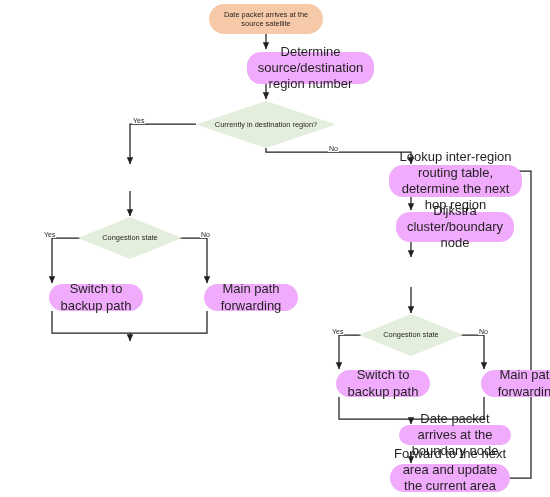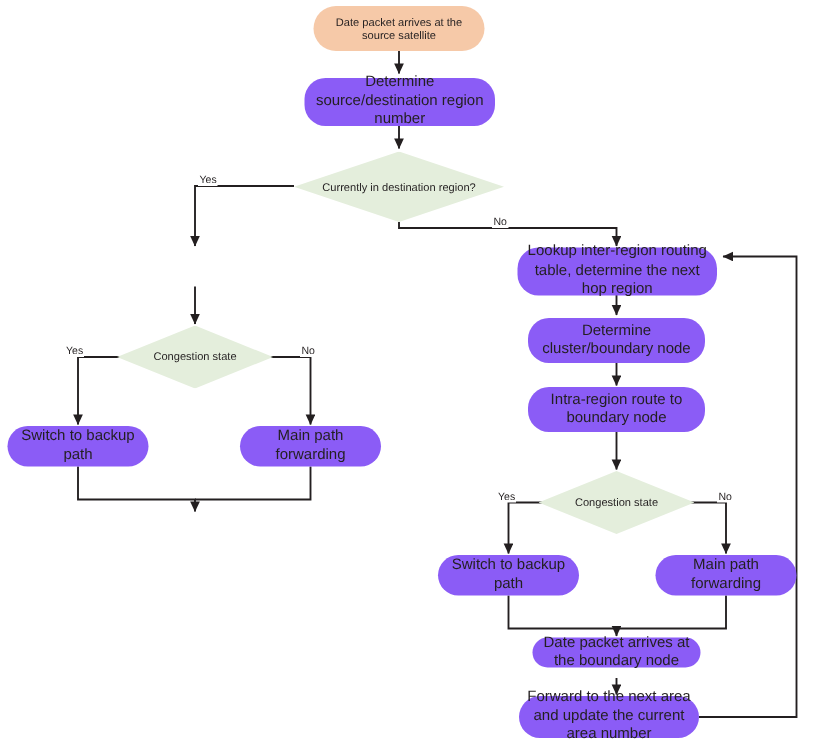--- a/index.html
+++ b/index.html
@@ -18,24 +18,25 @@
     box-sizing:border-box;
     display:flex;
     align-items:center;
     justify-content:center;
     text-align:center;
     line-height:1.25;
     color:#231f20;
     z-index:2;
   }
   .proc{
-    background:#8b5cf6;
+    background:#f0abfc;
     border-radius:14px;
-    font-size:10px;
+    font-size:13px;
     padding:2px 4px;
+    margin-left:44px;
   }
   .term{
     background:#f6c9a8;
     border-radius:16px;
     font-size:7.4px;
     padding:2px 4px;
   }
   .diamond{
     background:transparent;
     font-size:7.4px;
@@ -131,23 +132,22 @@
     <div class="dlabel">Congestion state</div>
   </div>
 
   <div class="node proc" style="left:5px;top:284px;width:94px;height:27px;">Switch to backup path</div>
 
   <div class="node proc" style="left:160px;top:284px;width:94px;height:27px;">Main path forwarding</div>
 
 
   <div class="node proc" style="left:345px;top:165px;width:133px;height:32px;">Lookup inter-region routing table, determine the next hop region</div>
 
-  <div class="node proc" style="left:352px;top:212px;width:118px;height:30px;">Determine cluster/boundary node</div>
+  <div class="node proc" style="left:352px;top:212px;width:118px;height:30px;">Dijkstra cluster/boundary node</div>
 
-  <div class="node proc" style="left:352px;top:258px;width:118px;height:30px;">Intra-region route to boundary node</div>
 
   <div class="node diamond" style="left:359px;top:314px;width:104px;height:42px;">
     <div class="dshape"></div>
     <div class="dlabel">Congestion state</div>
   </div>
 
   <div class="node proc" style="left:292px;top:370px;width:94px;height:27px;">Switch to backup path</div>
 
   <div class="node proc" style="left:437px;top:370px;width:94px;height:27px;">Main path forwarding</div>
 

